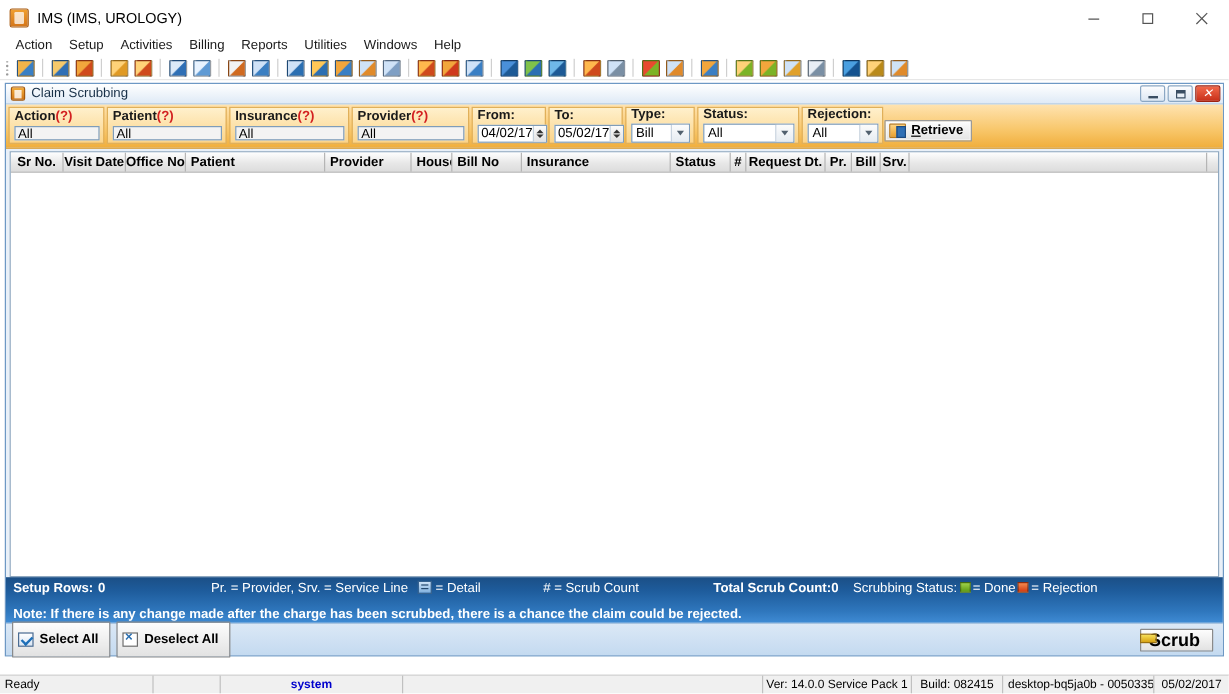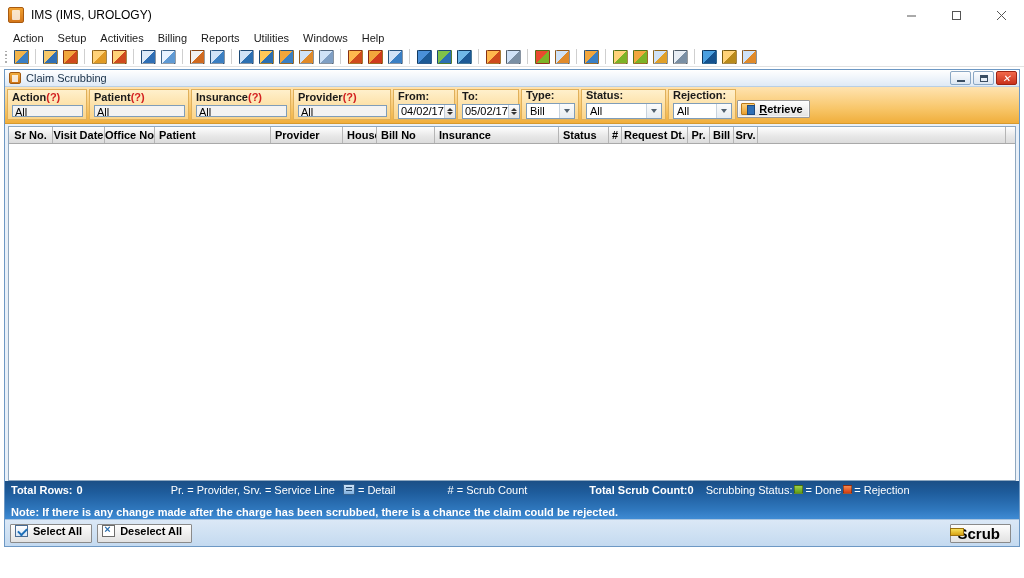--- a/index.html
+++ b/index.html
@@ -405,24 +405,24 @@
     flex: 0 0 auto;
     height: 27px;
     background: linear-gradient(#dbe8f6, #c4daf0);
     border-top: 1px solid #a8c4e0;
     display: flex;
     align-items: center;
     padding: 0 5px;
     position: relative;
   }
   .abtn {
-    height: 19px;
+    height: 30px;
     border: 1px solid #8a8a8a;
     background: linear-gradient(#fdfdfd, #e2e2e2);
-    display: flex; 
+    display: flex; align-items: center;
     padding: 0 9px 0 4px;
     font-size: 11px; font-weight: bold; color: #000;
     margin-right: 5px;
     border-radius: 1px;
     white-space: nowrap;
   }
   .abtn .bico {
     width: 13px; height: 12px; margin-right: 5px; flex: 0 0 auto;
     position: relative;
   }
@@ -761,21 +761,21 @@
             <div class="gh center" style="width: 22px;">Pr.</div>
             <div class="gh center" style="width: 24px;">Bill</div>
             <div class="gh center" style="width: 24px;">Srv.</div>
             <div class="gh" style="width: 248px;"></div>
           </div>
         <div class="grid-body"></div>
       </div>
 
       <div class="footer-info">
         <div class="fi-row1">
-          <span class="fi-b">Total Rows:</span>
+          <span class="fi-b">Setup Rows:</span>
           <span class="fi-b" style="margin-left:4px">0</span>
           <span class="fi-n" style="margin-left:88px">Pr. = Provider, Srv. = Service Line</span>
           <span class="detail-ico" style="margin-left:8px"></span>
           <span class="fi-n">= Detail</span>
           <span class="fi-n" style="margin-left:52px"># = Scrub Count</span>
           <span class="fi-b" style="margin-left:62px">Total Scrub Count:</span>
           <span class="fi-b">0</span>
           <span class="fi-n" style="margin-left:12px">Scrubbing Status:</span>
           <span class="sw done"></span>
           <span class="fi-n">= Done</span>
@@ -799,14 +799,27 @@
           <span class="u">S</span>
             <span>crub</span>
         </div>
       </div>
 
     </div>
 
 
   </div>
 
+  <div class="statusbar">
+    <div class="sb" style="width:128px">Ready</div>
+    <div class="sb" style="width:56px"></div>
+    <div class="sb sys" style="width:152px">system</div>
+    <div class="sb" style="width:300px"></div>
+    <div class="sb center" style="width:124px">Ver: 14.0.0 Service Pack 1</div>
+    <div class="sb center" style="width:76px">Build: 082415</div>
+    <div class="sb" style="width:126px">
+      <span>desktop-bq5ja0b - 0050335</span>
+
+    </div>
+    <div class="sb center" style="flex:1 1 auto;border-right:none">05/02/2017</div>
+  </div>
 
 </div>
 
 </body></html>

